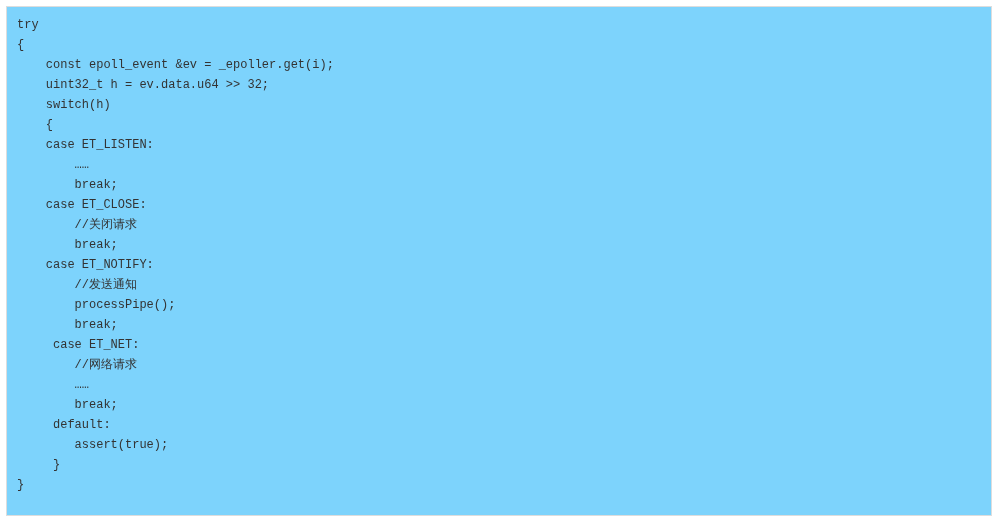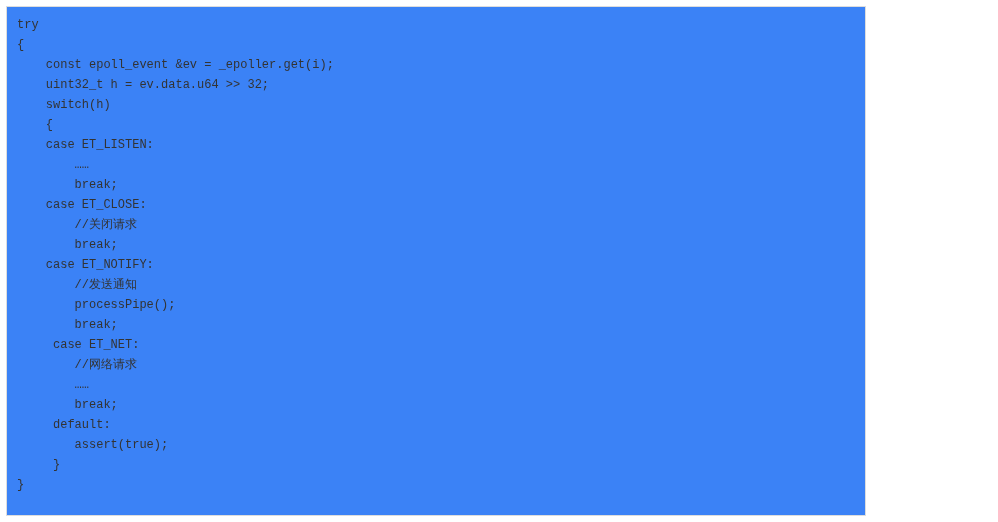--- a/index.html
+++ b/index.html
@@ -6,24 +6,24 @@
     margin: 0;
     padding: 0;
     width: 998px;
     height: 522px;
     background: #ffffff;
     font-family: Consolas, Monaco, "Courier New", monospace;
   }
   .code-block {
     box-sizing: border-box;
     margin: 6px;
-    width: 860px;
+    width: 986px;
     height: 510px;
     border: 1px solid #dddddd;
-    background: #3b82f6;
+    background: #7dd3fc;
     padding: 8px 10px;
     font-size: 12px;
     line-height: 20px;
     color: #333333;
     white-space: pre;
     overflow: hidden;
   }
   .line { display: block; }
 </style>
 </head>

